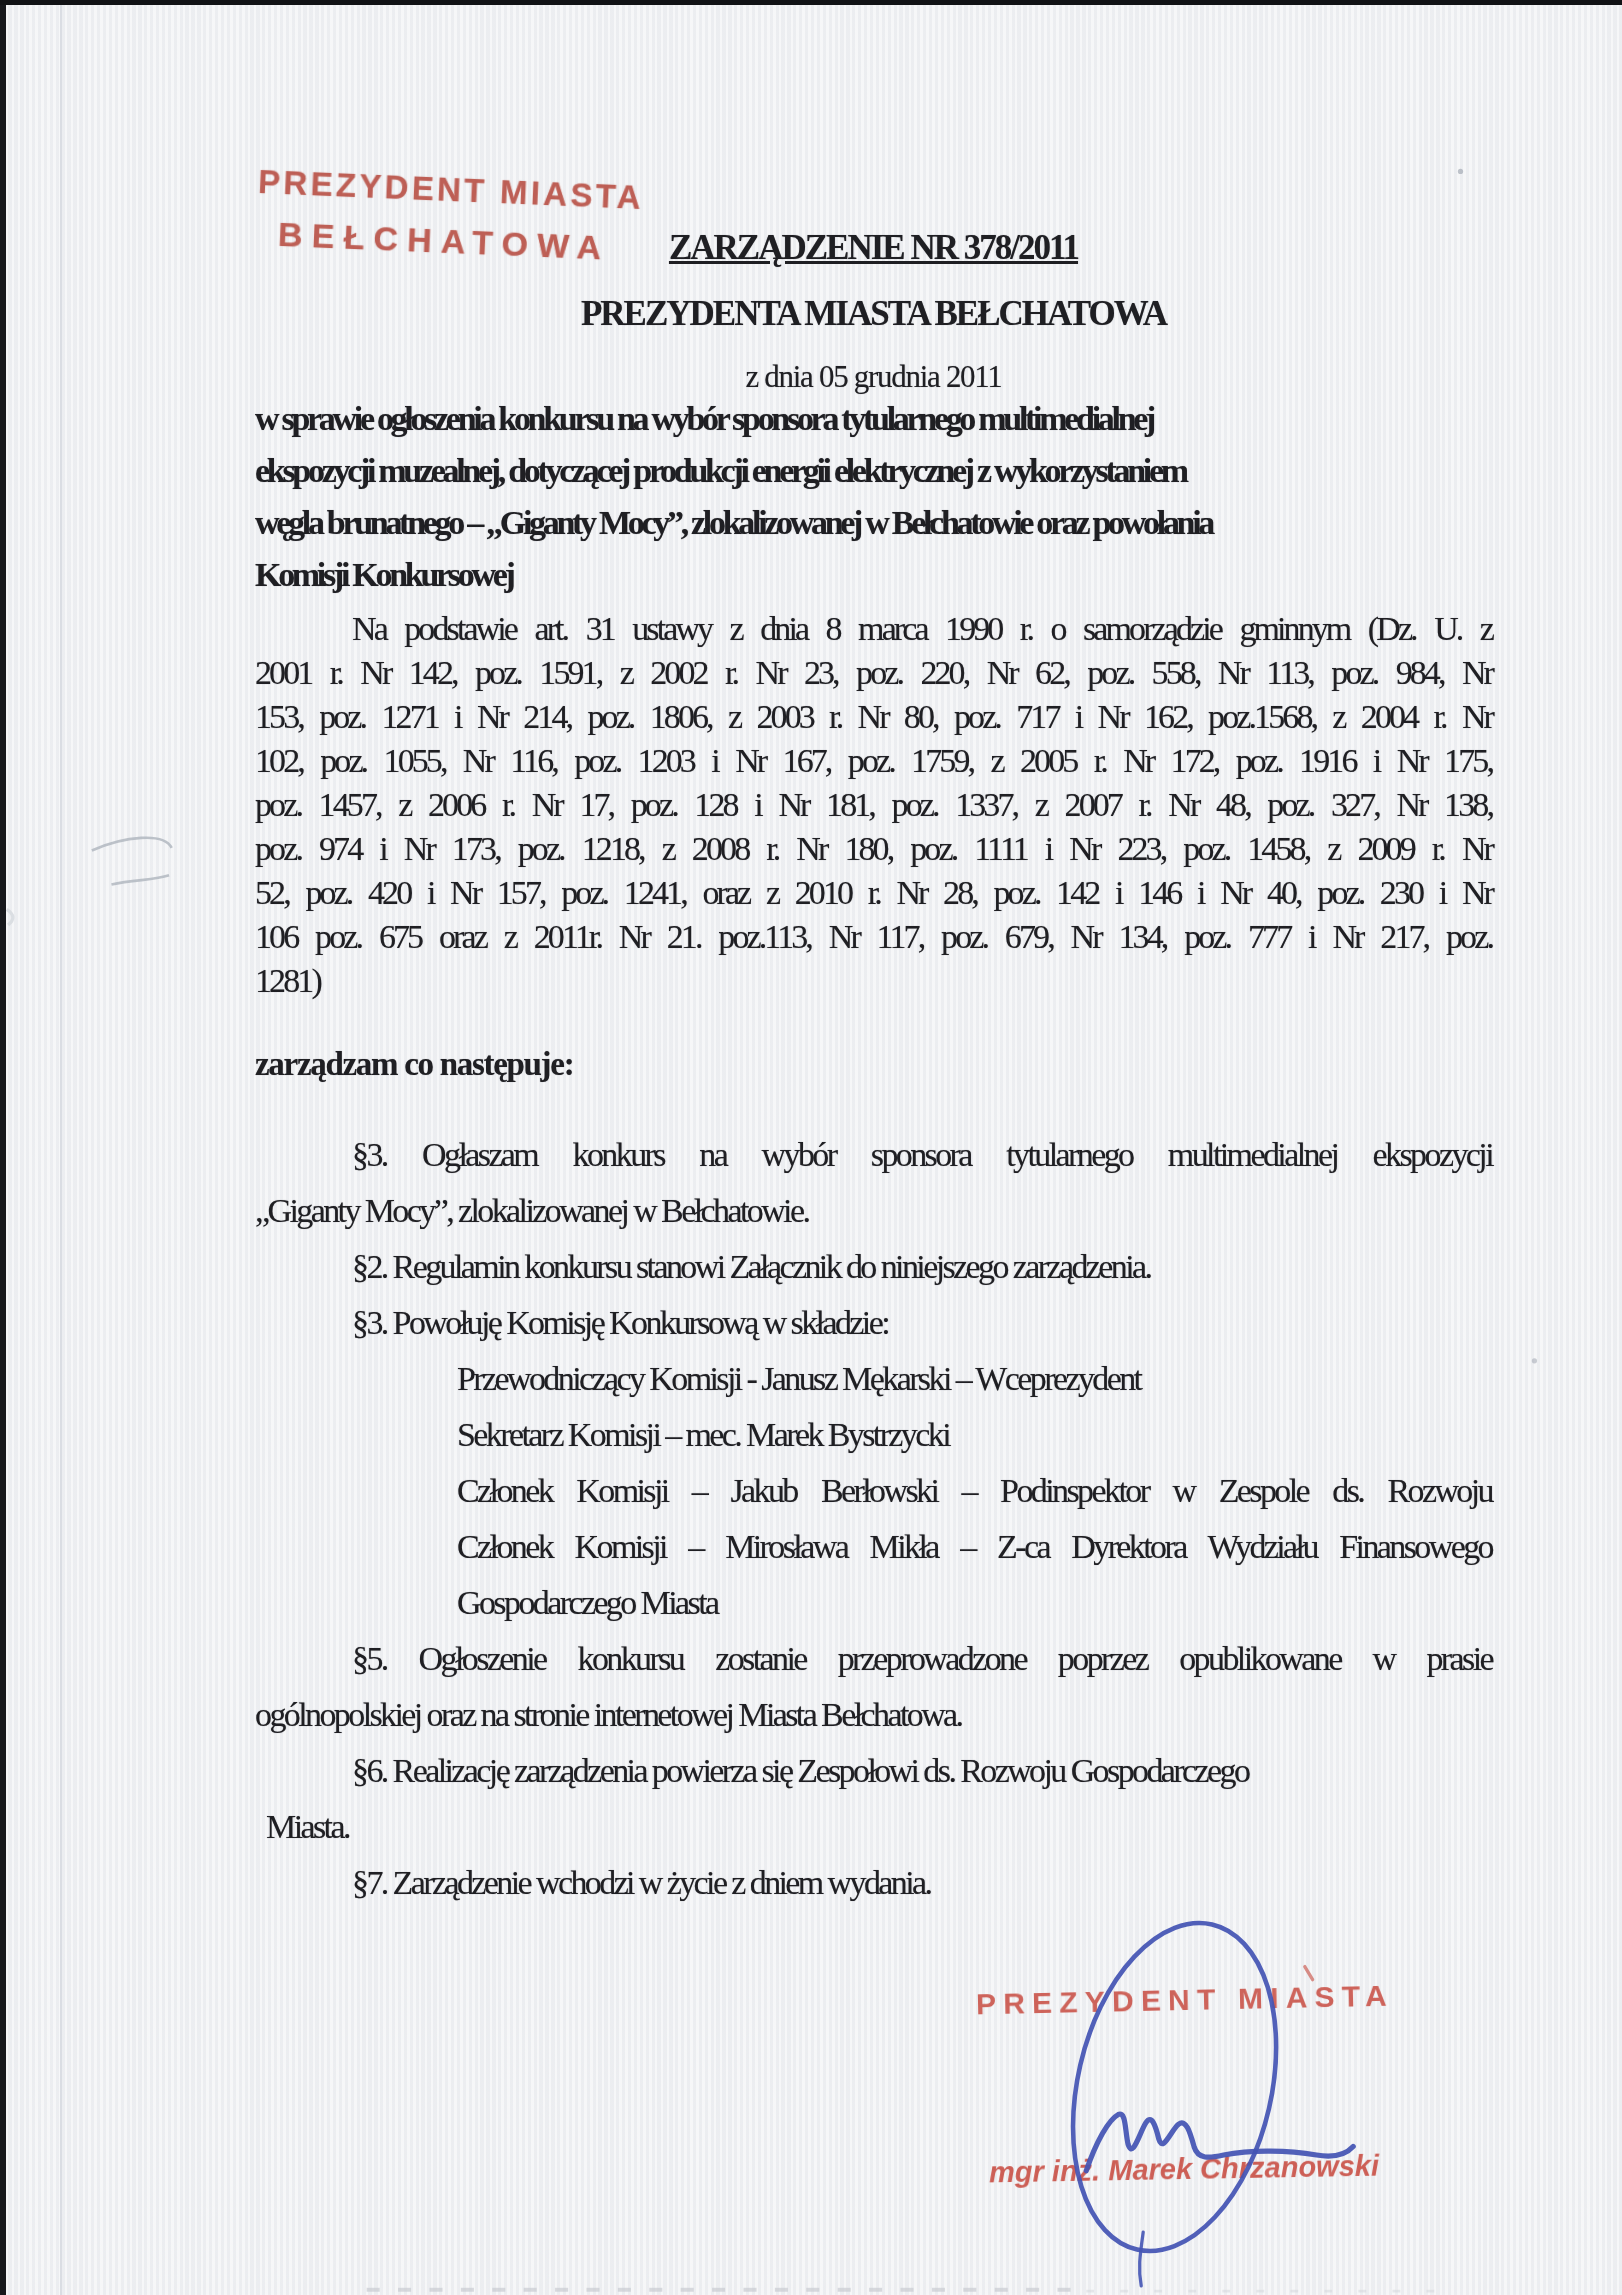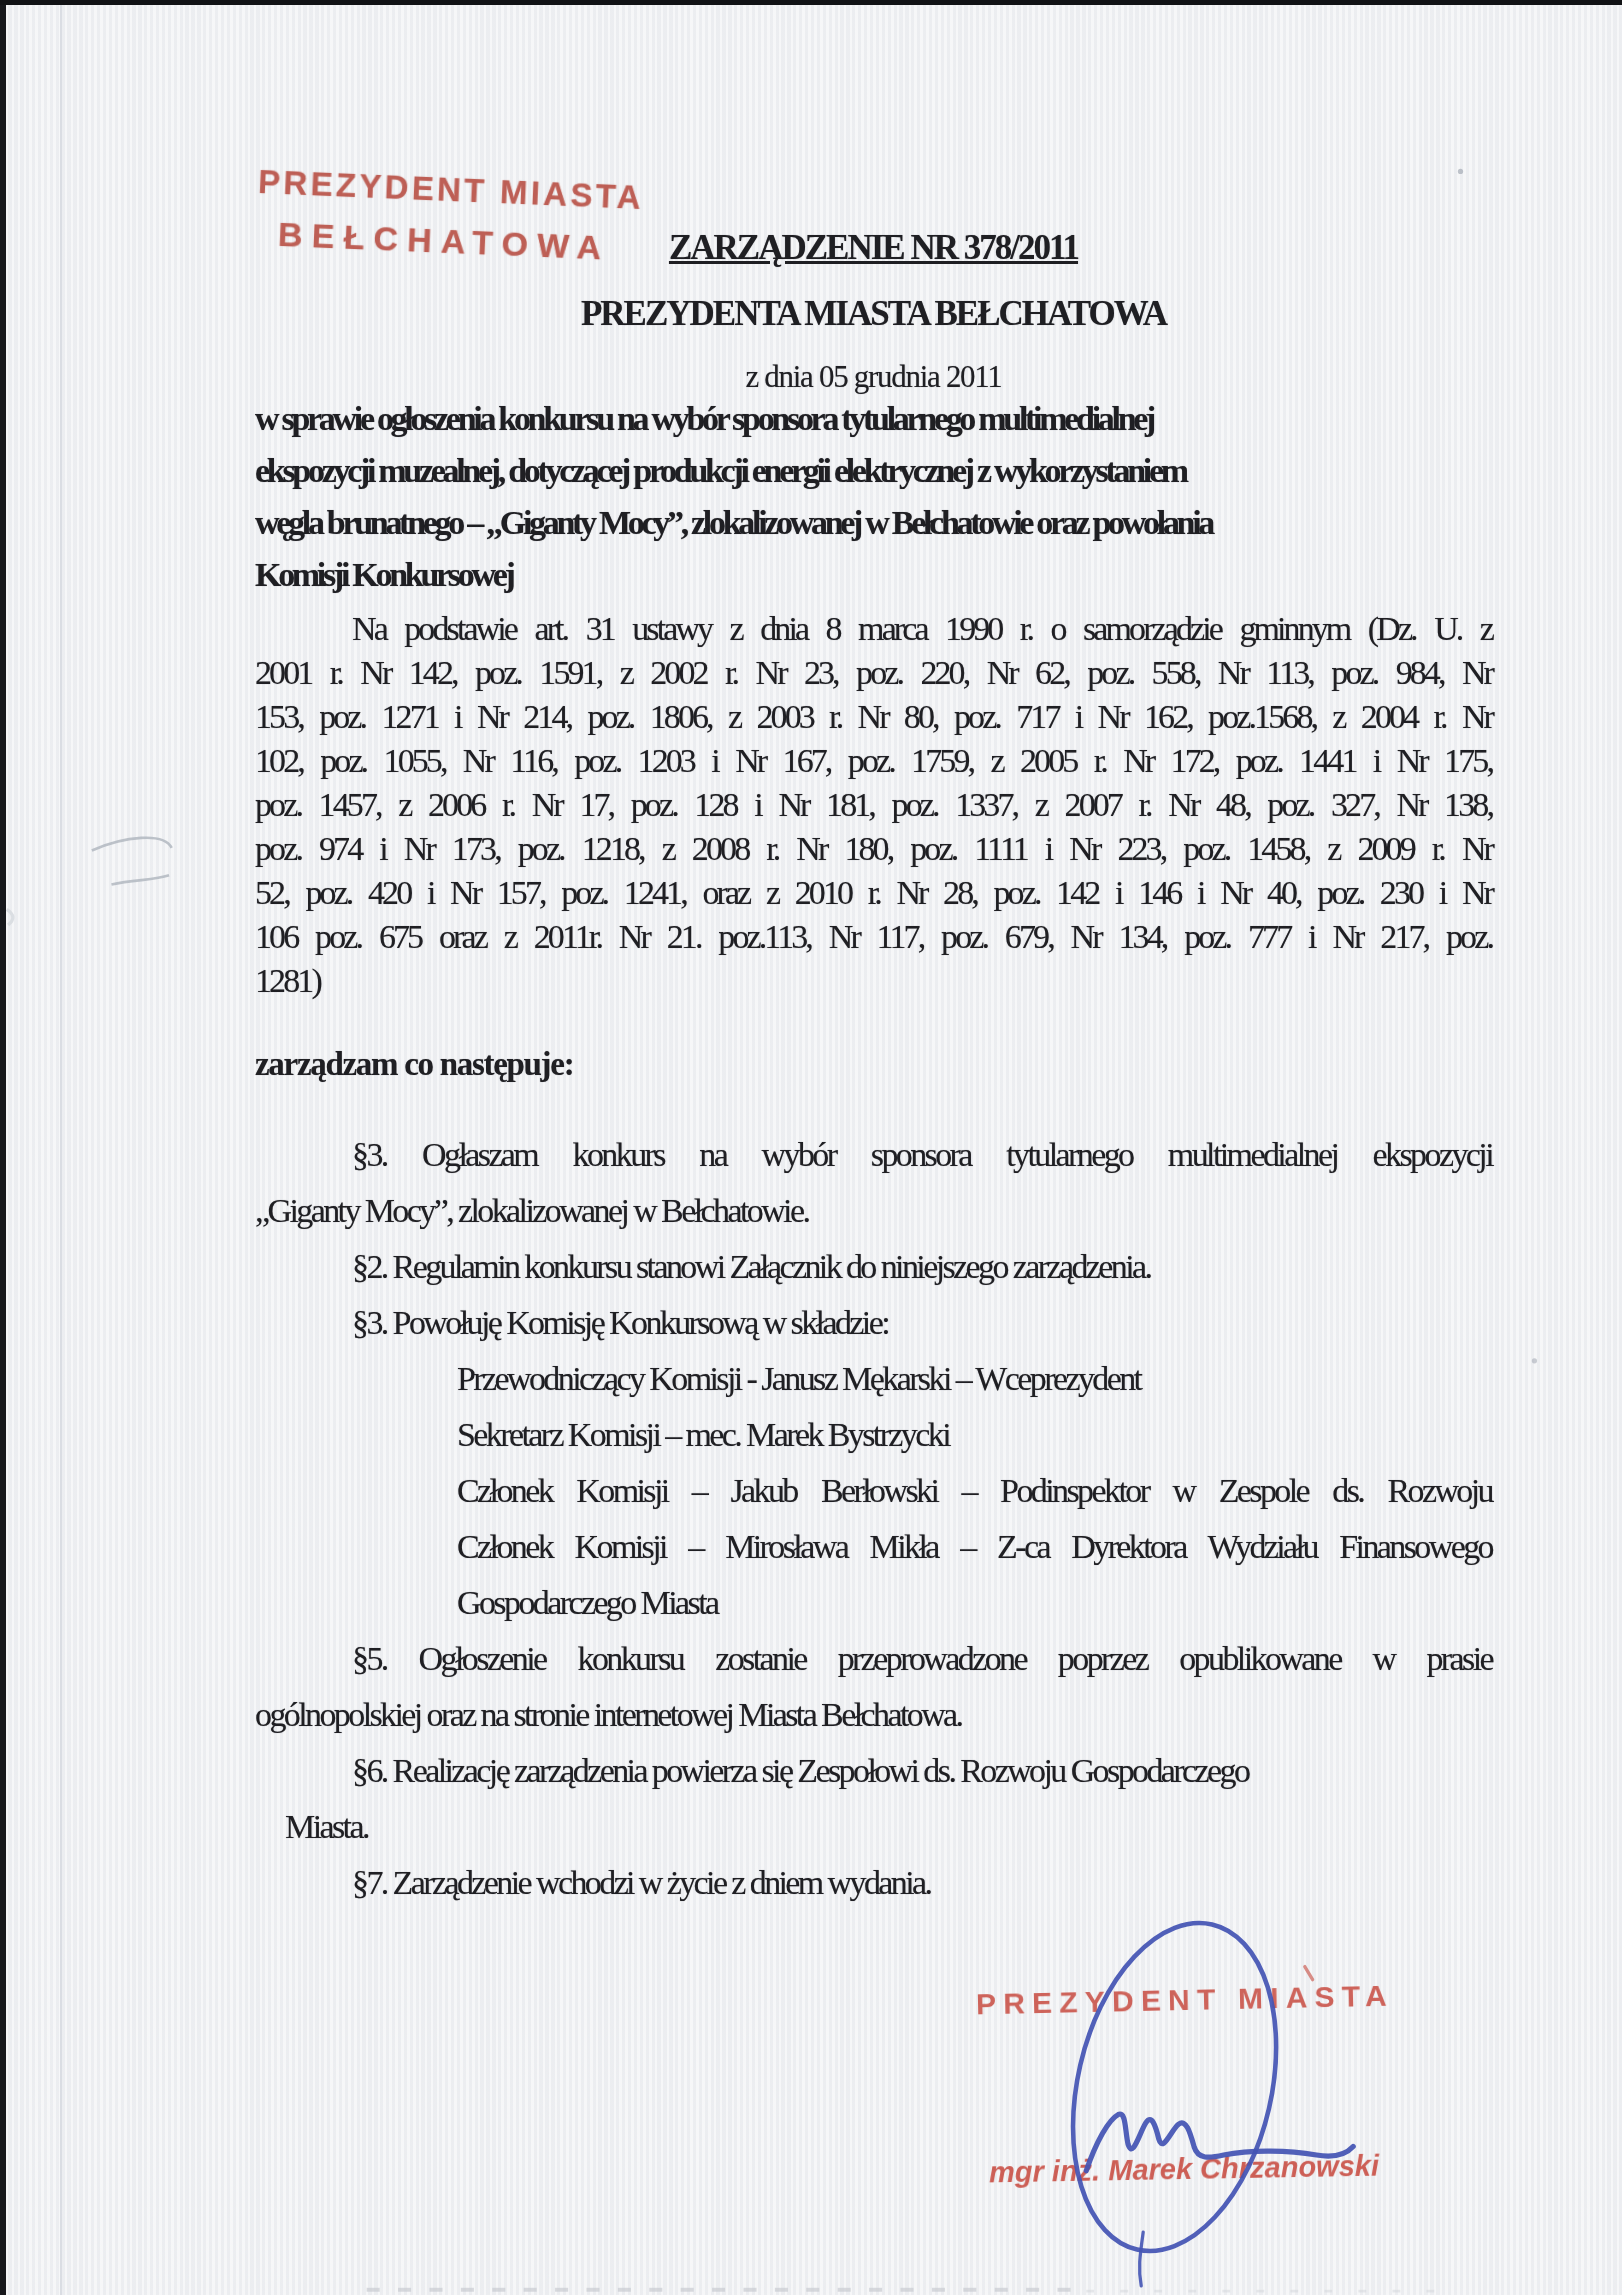--- a/index.html
+++ b/index.html
@@ -97,21 +97,21 @@
     position: absolute;
     left: 255px; top: 607px;
     width: 1237px;
     font-size: 34px;
     letter-spacing: -2.9px;
     line-height: 44px;
   }
   .line { text-align: justify; text-justify: inter-word; }
   .line.first   { text-indent: 97px; }
   .line.stretch { text-align-last: justify; }
-  .line.cont    { margin-left: 30px; }
+  .line.cont    { margin-left: 11px; }
 
   
   .order-intro {
     position: absolute;
     left: 255px; top: 1046px;
     width: 1237px;
     font-size: 33px; font-weight: 700;
     letter-spacing: -1.3px;
   }
 
@@ -183,21 +183,21 @@
       <div class="line">w sprawie ogłoszenia konkursu na wybór sponsora tytularnego multimedialnej</div>
       <div class="line">ekspozycji muzealnej, dotyczącej produkcji energii elektrycznej z wykorzystaniem</div>
       <div class="line">węgla brunatnego – „Giganty Mocy”, zlokalizowanej w Bełchatowie oraz powołania</div>
       <div class="line">Komisji Konkursowej</div>
     </div>
 
   <div class="legal text-shadowed">
       <div class="line first stretch">Na podstawie art. 31 ustawy z dnia 8 marca 1990 r. o samorządzie gminnym (Dz. U. z</div>
       <div class="line stretch">2001 r. Nr 142, poz. 1591, z 2002 r. Nr 23, poz. 220, Nr 62, poz. 558, Nr 113, poz. 984, Nr</div>
       <div class="line stretch">153, poz. 1271 i Nr 214, poz. 1806, z 2003 r. Nr 80, poz. 717 i Nr 162, poz.1568, z 2004 r. Nr</div>
-      <div class="line stretch">102, poz. 1055, Nr 116, poz. 1203 i Nr 167, poz. 1759, z 2005 r. Nr 172, poz. 1441 i Nr 175,</div>
+      <div class="line stretch">102, poz. 1055, Nr 116, poz. 1203 i Nr 167, poz. 1759, z 2005 r. Nr 172, poz. 1916 i Nr 175,</div>
       <div class="line stretch">poz. 1457, z 2006 r. Nr 17, poz. 128 i Nr 181, poz. 1337, z 2007 r. Nr 48, poz. 327, Nr 138,</div>
       <div class="line stretch">poz. 974 i Nr 173, poz. 1218, z 2008 r. Nr 180, poz. 1111 i Nr 223, poz. 1458, z 2009 r. Nr</div>
       <div class="line stretch">52, poz. 420 i Nr 157, poz. 1241, oraz z 2010 r. Nr 28, poz. 142 i 146 i Nr 40, poz. 230 i Nr</div>
       <div class="line stretch">106 poz. 675 oraz z 2011r. Nr 21. poz.113, Nr 117, poz. 679, Nr 134, poz. 777 i Nr 217, poz.</div>
       <div class="line">1281)</div>
     </div>
 
   <div class="order-intro text-shadowed">zarządzam co następuje:</div>
 
   <div class="body-flow text-shadowed">

